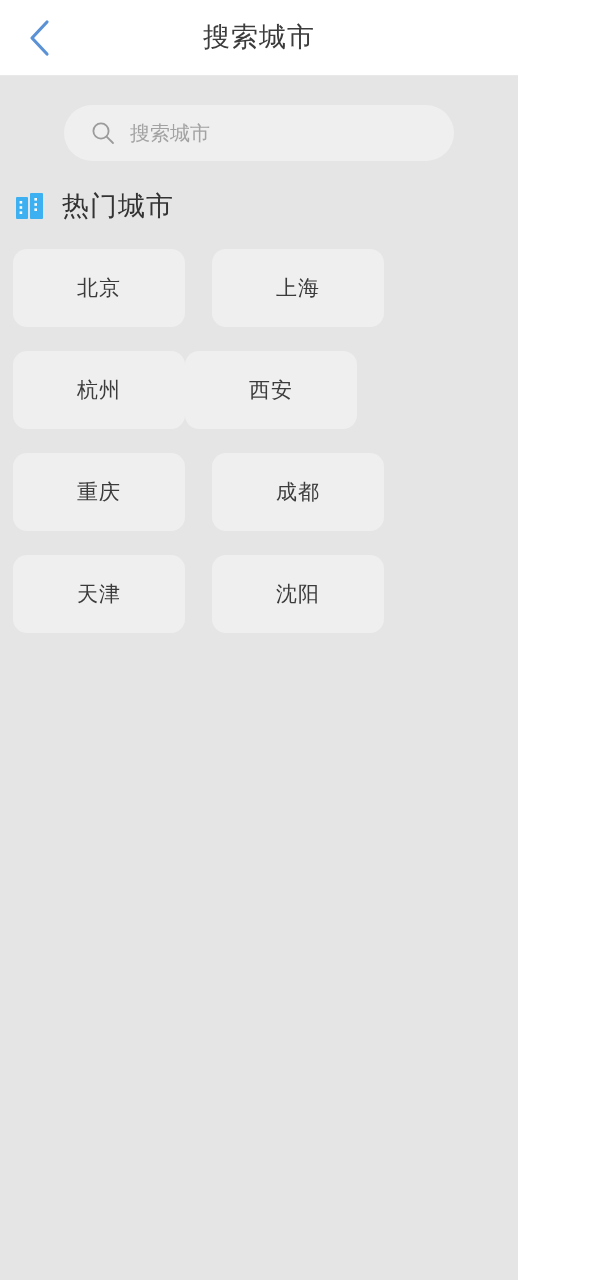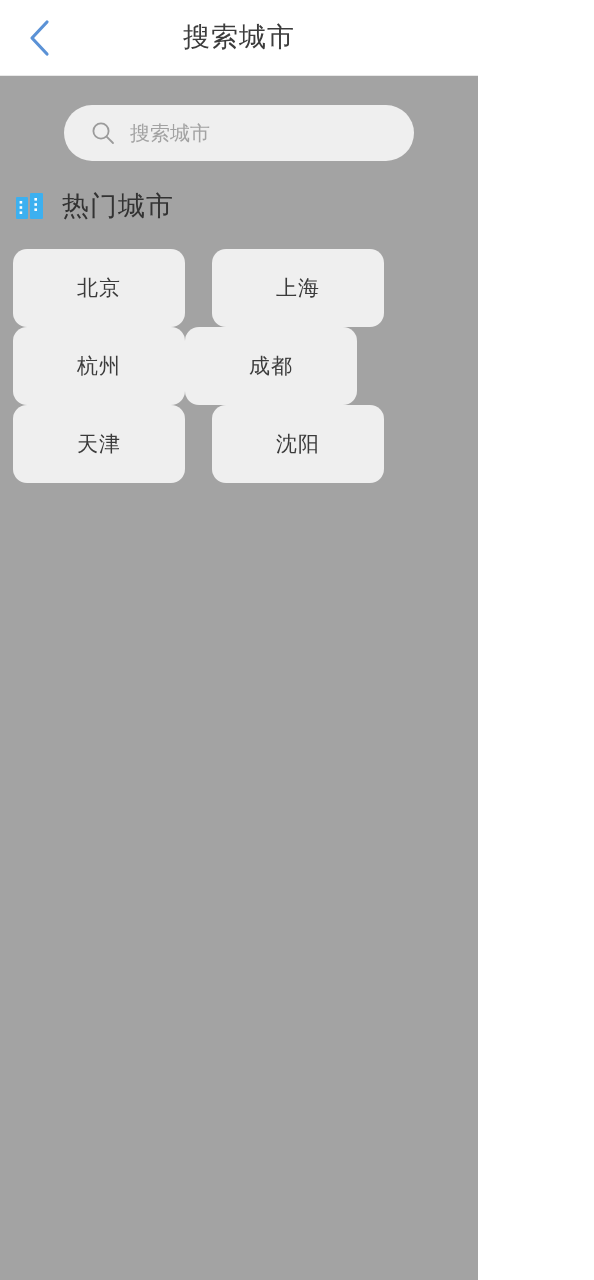--- a/index.html
+++ b/index.html
@@ -10,23 +10,23 @@
     width: 594px;
     height: 1280px;
     background: #ffffff;
     font-family: "Liberation Sans", "DejaVu Sans", sans-serif;
     -webkit-font-smoothing: antialiased;
     overflow: hidden;
   }
 
   .screen {
     position: relative;
-    width: 478px;
+    width: 518px;
     height: 1280px;
-    background: #a3a3a3;
+    background: #e5e5e5;
     box-sizing: border-box;
   }
 
   
   .header {
     position: relative;
     height: 76px;
     background: #ffffff;
     border-bottom: 1px solid #e9e9e9;
     box-sizing: border-box;
@@ -136,20 +136,21 @@
     flex-wrap: wrap;
     padding: 0 13px;
     margin-top: 26px;
     box-sizing: border-box;
   }
 
   .city-tile {
     width: 172px;
     height: 78px;
     margin-right: 27px;
+    margin-bottom: 24px;
     background: #efefef;
     border-radius: 14px;
     display: flex;
     align-items: center;
     justify-content: center;
     font-size: 21px;
     color: #3b3b3b;
     letter-spacing: 1px;
     cursor: pointer;
     box-sizing: border-box;
@@ -202,20 +203,26 @@
     <div class="city-tile">
         <span>北京</span>
       </div>
     <div class="city-tile">
         <span>上海</span>
       </div>
     <div class="city-tile">
         <span>杭州</span>
       </div>
     <div class="city-tile">
+        <span>西安</span>
+      </div>
+    <div class="city-tile">
+        <span>重庆</span>
+      </div>
+    <div class="city-tile">
         <span>成都</span>
       </div>
     <div class="city-tile">
         <span>天津</span>
       </div>
     <div class="city-tile">
         <span>沈阳</span>
       </div>
   </div>
 

